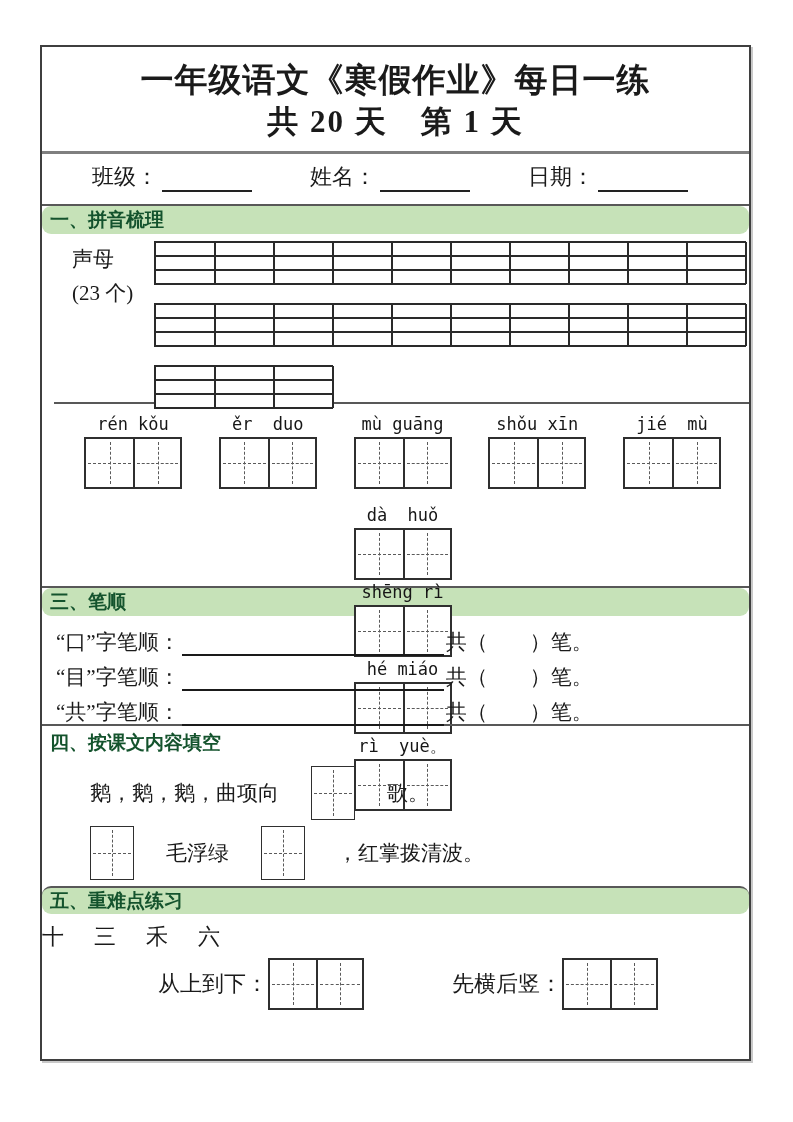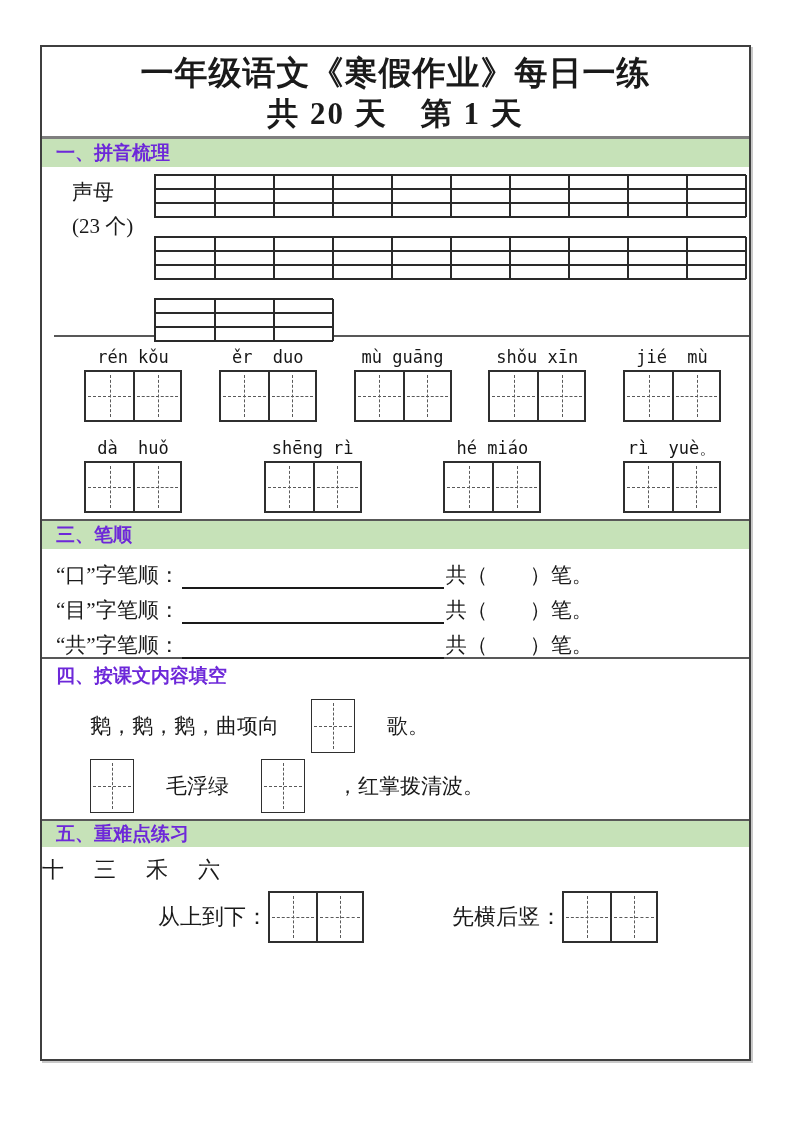--- a/index.html
+++ b/index.html
@@ -8,38 +8,38 @@
     font-family:"Liberation Serif","DejaVu Serif",serif;color:#1a1a1a;
   }
   .page{
     position:absolute;left:40px;top:45px;width:711px;height:1016px;
     border:2px solid #3f3f3f;background:#fff;box-sizing:border-box;
     display:flex;flex-direction:column;
     box-shadow:2px 2px 0 #c9c9c9;
   }
   
   .title-block{
-    height:92px;border-bottom:3px solid #7f7f7f;box-sizing:border-box;
+    height:107px;border-bottom:3px solid #7f7f7f;box-sizing:border-box;
     display:flex;flex-direction:column;justify-content:center;align-items:center;
   }
   .title-line1{font-size:33px;font-weight:bold;letter-spacing:1px;line-height:1.35;}
   .title-line2{font-size:31px;font-weight:bold;letter-spacing:2px;line-height:1.2;}
   
   .name-row{
     height:52px;border-bottom:2px solid #585858;box-sizing:border-box;
     display:flex;align-items:center;padding:0 0 4px 50px;font-size:22px;
   }
   .name-field{display:flex;align-items:flex-end;margin-right:58px;}
   .blank{display:inline-block;width:90px;height:24px;border-bottom:2px solid #222;margin-left:4px;}
   
   .section-bar{
     height:28px;flex:0 0 auto;display:flex;align-items:center;
-    padding-left:14px;box-sizing:border-box;
+    padding-left:8px;box-sizing:border-box;
     font-family:"Liberation Sans","DejaVu Sans",sans-serif;
-    font-weight:bold;font-size:19px;color:#6d28d9;
+    font-weight:bold;font-size:19px;color:#14532d;border-radius:9px;
   }
   .section-bar.green{background:#c6e2b8;}
   .section-bar.plain{background:#fff;height:34px;}
   .bordered-top{border-top:2px solid #585858;}
   .content{box-sizing:border-box;flex:0 0 auto;position:relative;}
   .content.divider{border-bottom:2px solid #585858;}
   
   .sec1-content{height:170px;margin-left:12px;}
   .sec1-label{position:absolute;left:18px;top:8px;font-size:21px;line-height:34px;}
   .grid-stack{position:absolute;left:100px;top:7px;}
@@ -52,21 +52,21 @@
   .tian-cell::before{
     content:"";position:absolute;left:50%;top:3px;bottom:3px;border-left:1px dashed #5a5a5a;
   }
   .tian-cell::after{
     content:"";position:absolute;top:50%;left:2px;right:2px;border-top:1px dashed #5a5a5a;
   }
   .tian-single{border:1.5px solid #2f2f2f;width:44px;height:54px;flex:0 0 auto;}
   
   .sec2-content{height:184px;padding:2px 28px 0 42px;}
   .word-row{display:flex;justify-content:space-between;margin-top:6px;}
-  .word-row.second{margin-top:14px;}
+  .word-row.second{margin-top:14px;flex-direction:column;}
   .word-unit{display:flex;flex-direction:column;align-items:center;}
   .py{
     font-family:"DejaVu Sans Mono","Liberation Mono",monospace;
     font-size:17px;height:25px;line-height:24px;white-space:pre;color:#161616;
   }
   
   .sec3-content{height:110px;padding:5px 0 12px 14px;font-size:21px;}
   .stroke-line{display:flex;align-items:flex-end;height:35px;}
   .write-line{display:inline-block;width:262px;border-bottom:2px solid #1a1a1a;height:26px;margin:0 2px;}
   
@@ -85,20 +85,34 @@
 </head>
 <body>
 
 <div class="page">
 
   <div class="title-block">
     <div class="title-line1">一年级语文《寒假作业》每日一练</div>
     <div class="title-line2">共 20 天　第 1 天</div>
   </div>
 
+  <div class="name-row">
+    <div class="name-field">
+      <span>班级：</span>
+      <span class="blank"></span>
+    </div>
+    <div class="name-field">
+      <span>姓名：</span>
+      <span class="blank"></span>
+    </div>
+    <div class="name-field">
+      <span>日期：</span>
+      <span class="blank"></span>
+    </div>
+  </div>
 
   <div class="section-bar green">一、拼音梳理</div>
   <div class="content sec1-content divider">
     <div class="sec1-label">
       <div>声母</div>
       <div>(23 个)</div>
     </div>
     <div class="grid-stack">
       <div class="pin-grid" style="grid-template-columns: repeat(10, 59px);">
           <div class="pin-cell"></div>

